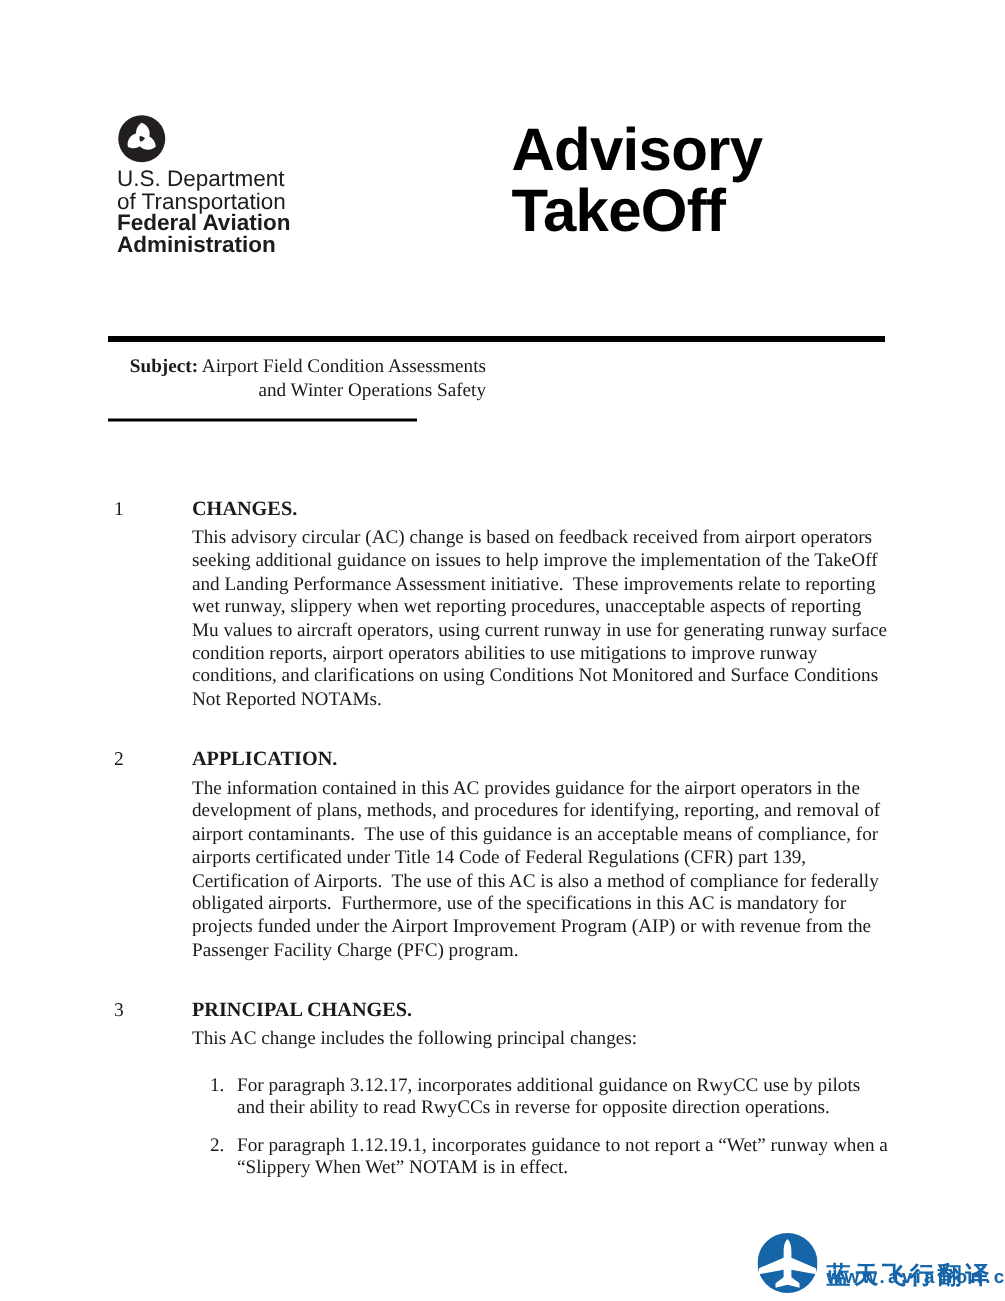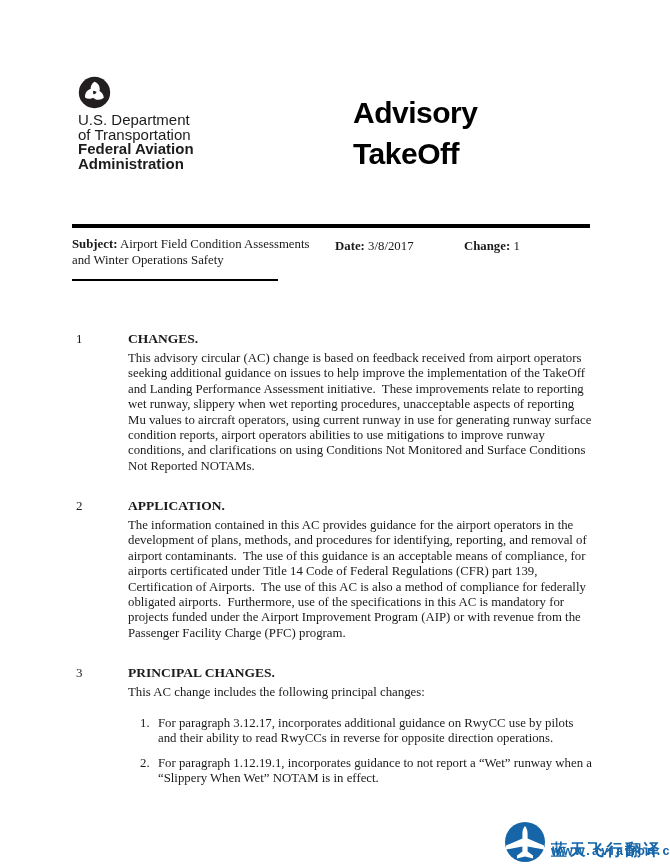--- a/index.html
+++ b/index.html
@@ -23,37 +23,37 @@
     line-height: 14.5px;
     color: #1c1c1c;
     white-space: nowrap;
   }
   .agency-text .bold { font-weight: bold; }
 
   .doc-title {
     position: absolute;
     left: 337px;
     top: 76px;
-    margin: 16px;
+    margin: 4px;
     font-family: "Liberation Sans", sans-serif;
-    font-size: 30px;
+    font-size: 40px;
     line-height: 41px;
     font-weight: bold;
     letter-spacing: -0.5px;
     color: #000;
   }
 
   
   .rule-thick { position: absolute; left: 72px; top: 224px; width: 518px; height: 4px; background: #000; }
   .rule-thin  { position: absolute; left: 72px; top: 279px; width: 206px; height: 2px; background: #000; }
 
   
   .meta-subject {
     position: absolute; left: 72px; top: 237px; width: 252px;
-    font-size: 12.8px; line-height: 15.5px;
+    font-size: 12.8px; line-height: 15.5px; text-align: right;
   }
   .meta-col { position: absolute; top: 237px; font-size: 12.8px; line-height: 19.5px; white-space: nowrap; }
   .meta-col.date  { left: 335px; }
   .meta-col.acno  { left: 464px; }
   .lbl { font-weight: bold; }
 
   
   .section { position: absolute; left: 0; width: 670px; }
   .sec-1 { top: 331px; }
   .sec-2 { top: 498px; }
@@ -118,25 +118,23 @@
   <h1 class="doc-title">
     <span>Advisory</span><br>
     <span>TakeOff</span>
   </h1>
 
   <div class="rule-thick"></div>
 
   <div class="meta-subject"><span class="lbl">Subject:</span><span> Airport Field Condition Assessments and Winter Operations Safety</span></div>
 
   <div class="meta-col date">
-    <div><span class="lbl">Date:</span><span> 3/8/2017</span></div>
   </div>
 
   <div class="meta-col acno">
-    <div><span class="lbl">Change:</span><span> 1</span></div>
   </div>
 
   <div class="rule-thin"></div>
 
   <div class="section sec-1">
     <div class="sec-num">1</div>
     <div class="sec-head">CHANGES.</div>
     <div class="sec-body">This advisory circular (AC) change is based on feedback received from airport operators seeking additional guidance on issues to help improve the implementation of the TakeOff and Landing Performance Assessment initiative.  These improvements relate to reporting wet runway, slippery when wet reporting procedures, unacceptable aspects of reporting Mu values to aircraft operators, using current runway in use for generating runway surface condition reports, airport operators abilities to use mitigations to improve runway conditions, and clarifications on using Conditions Not Monitored and Surface Conditions Not Reported NOTAMs.</div>
   </div>
 

